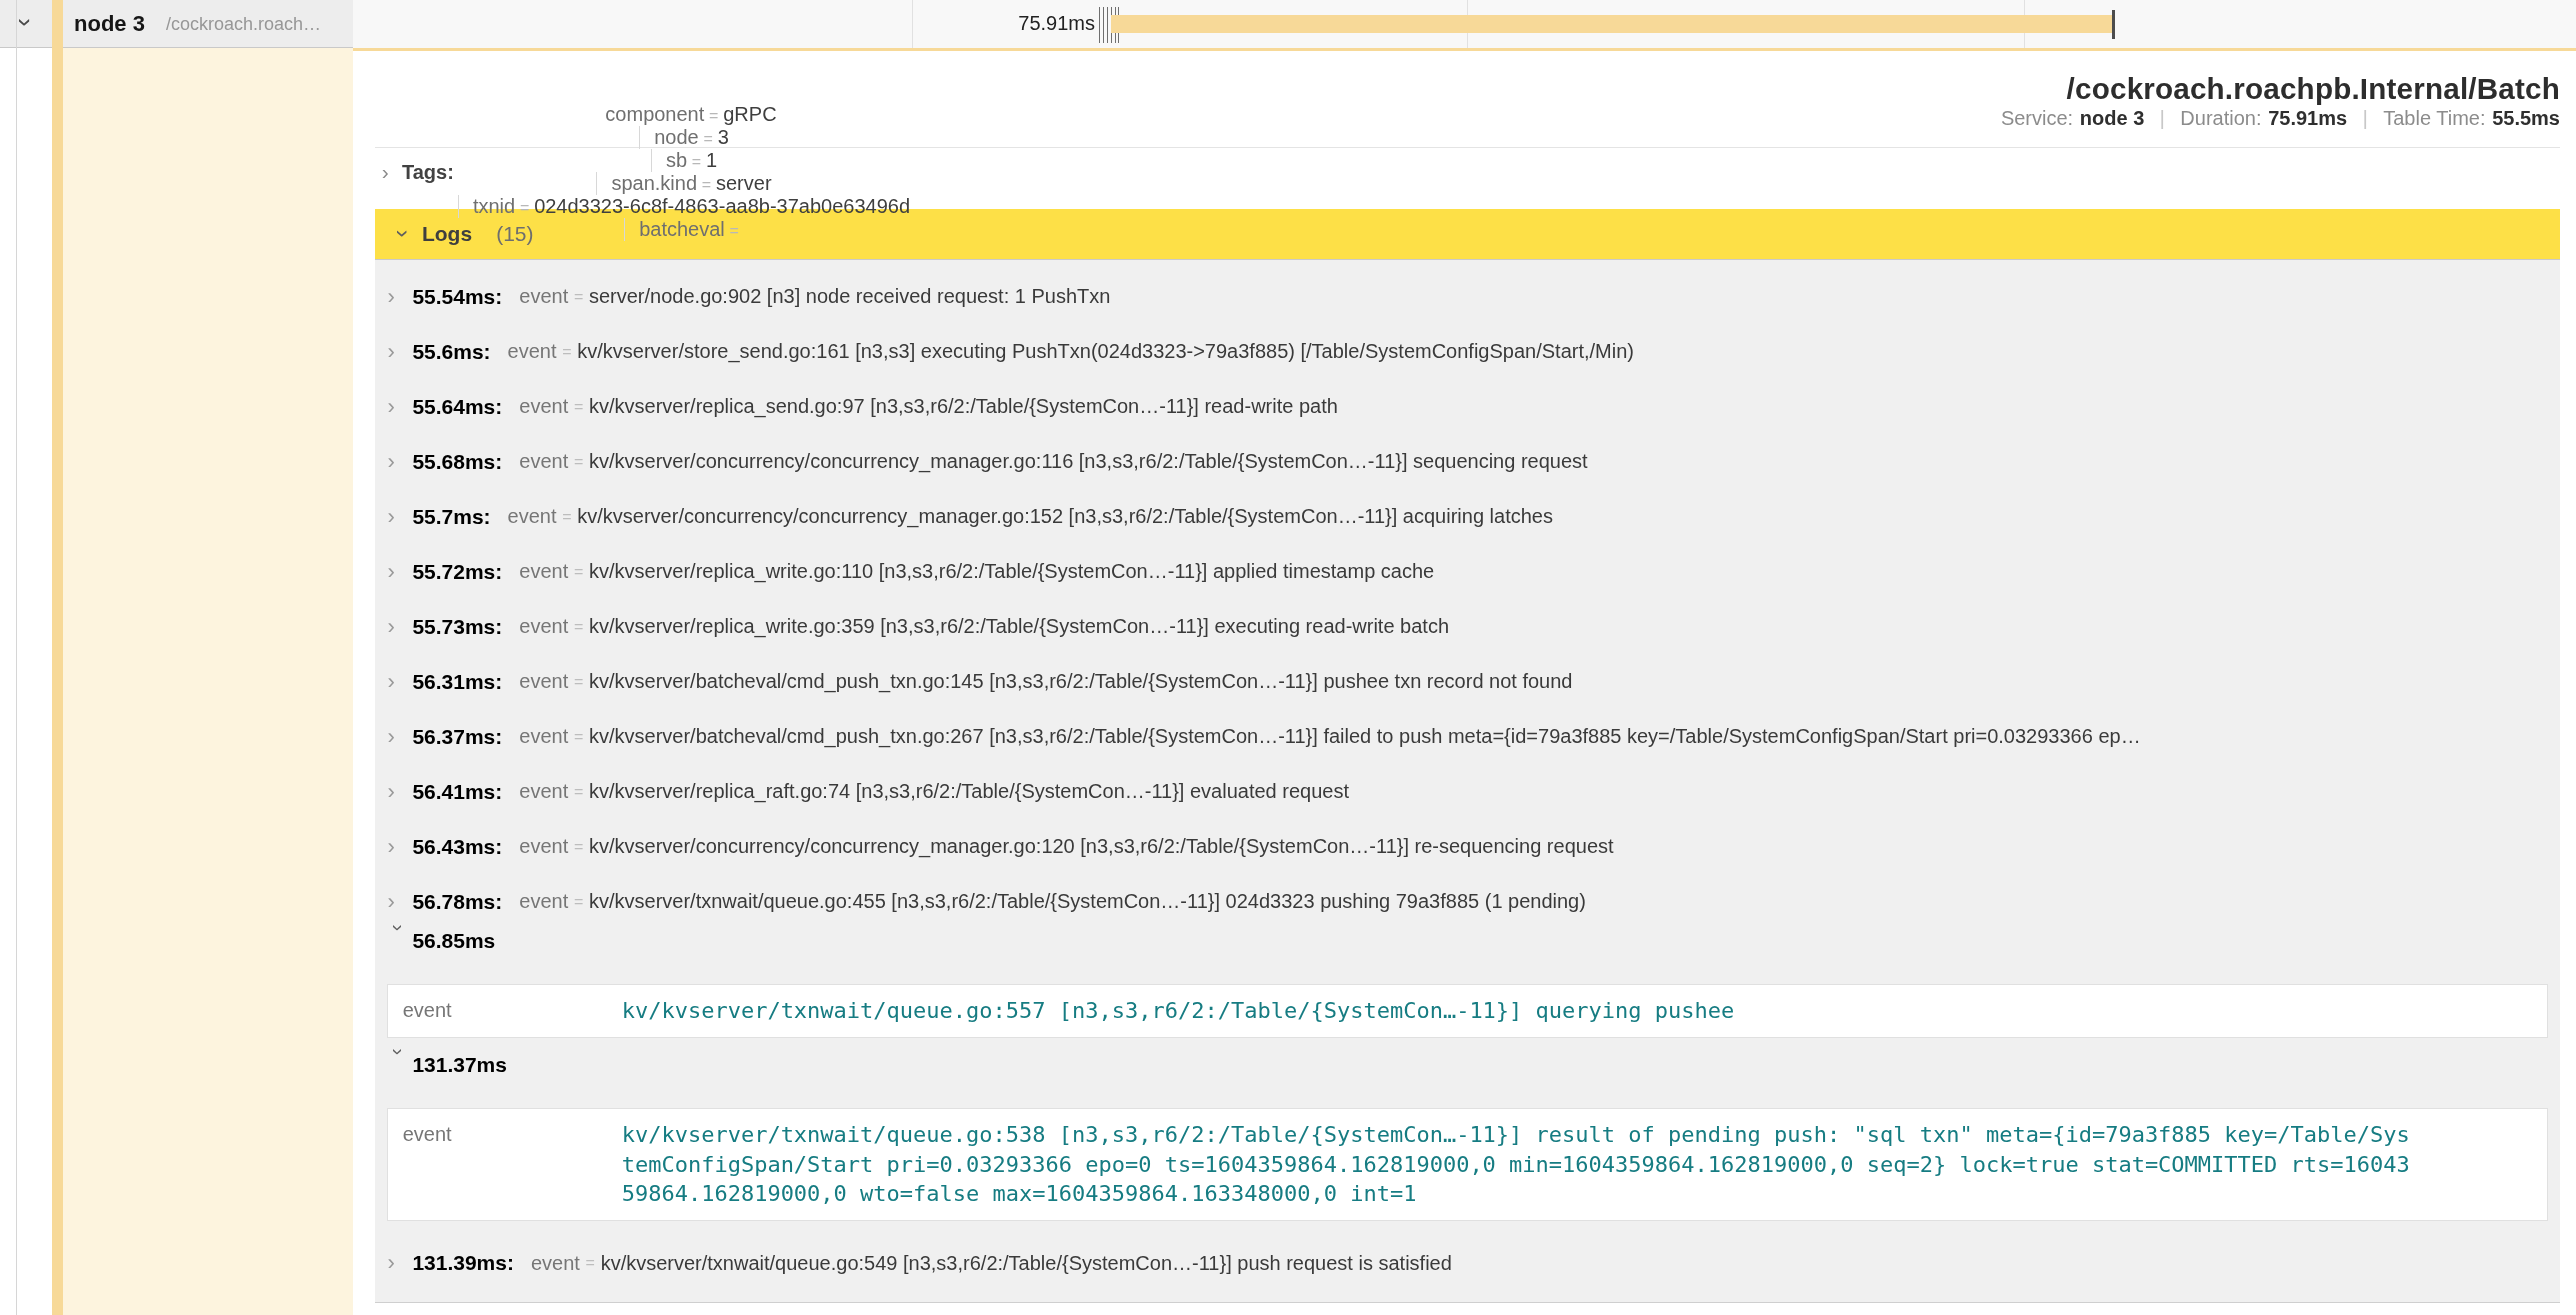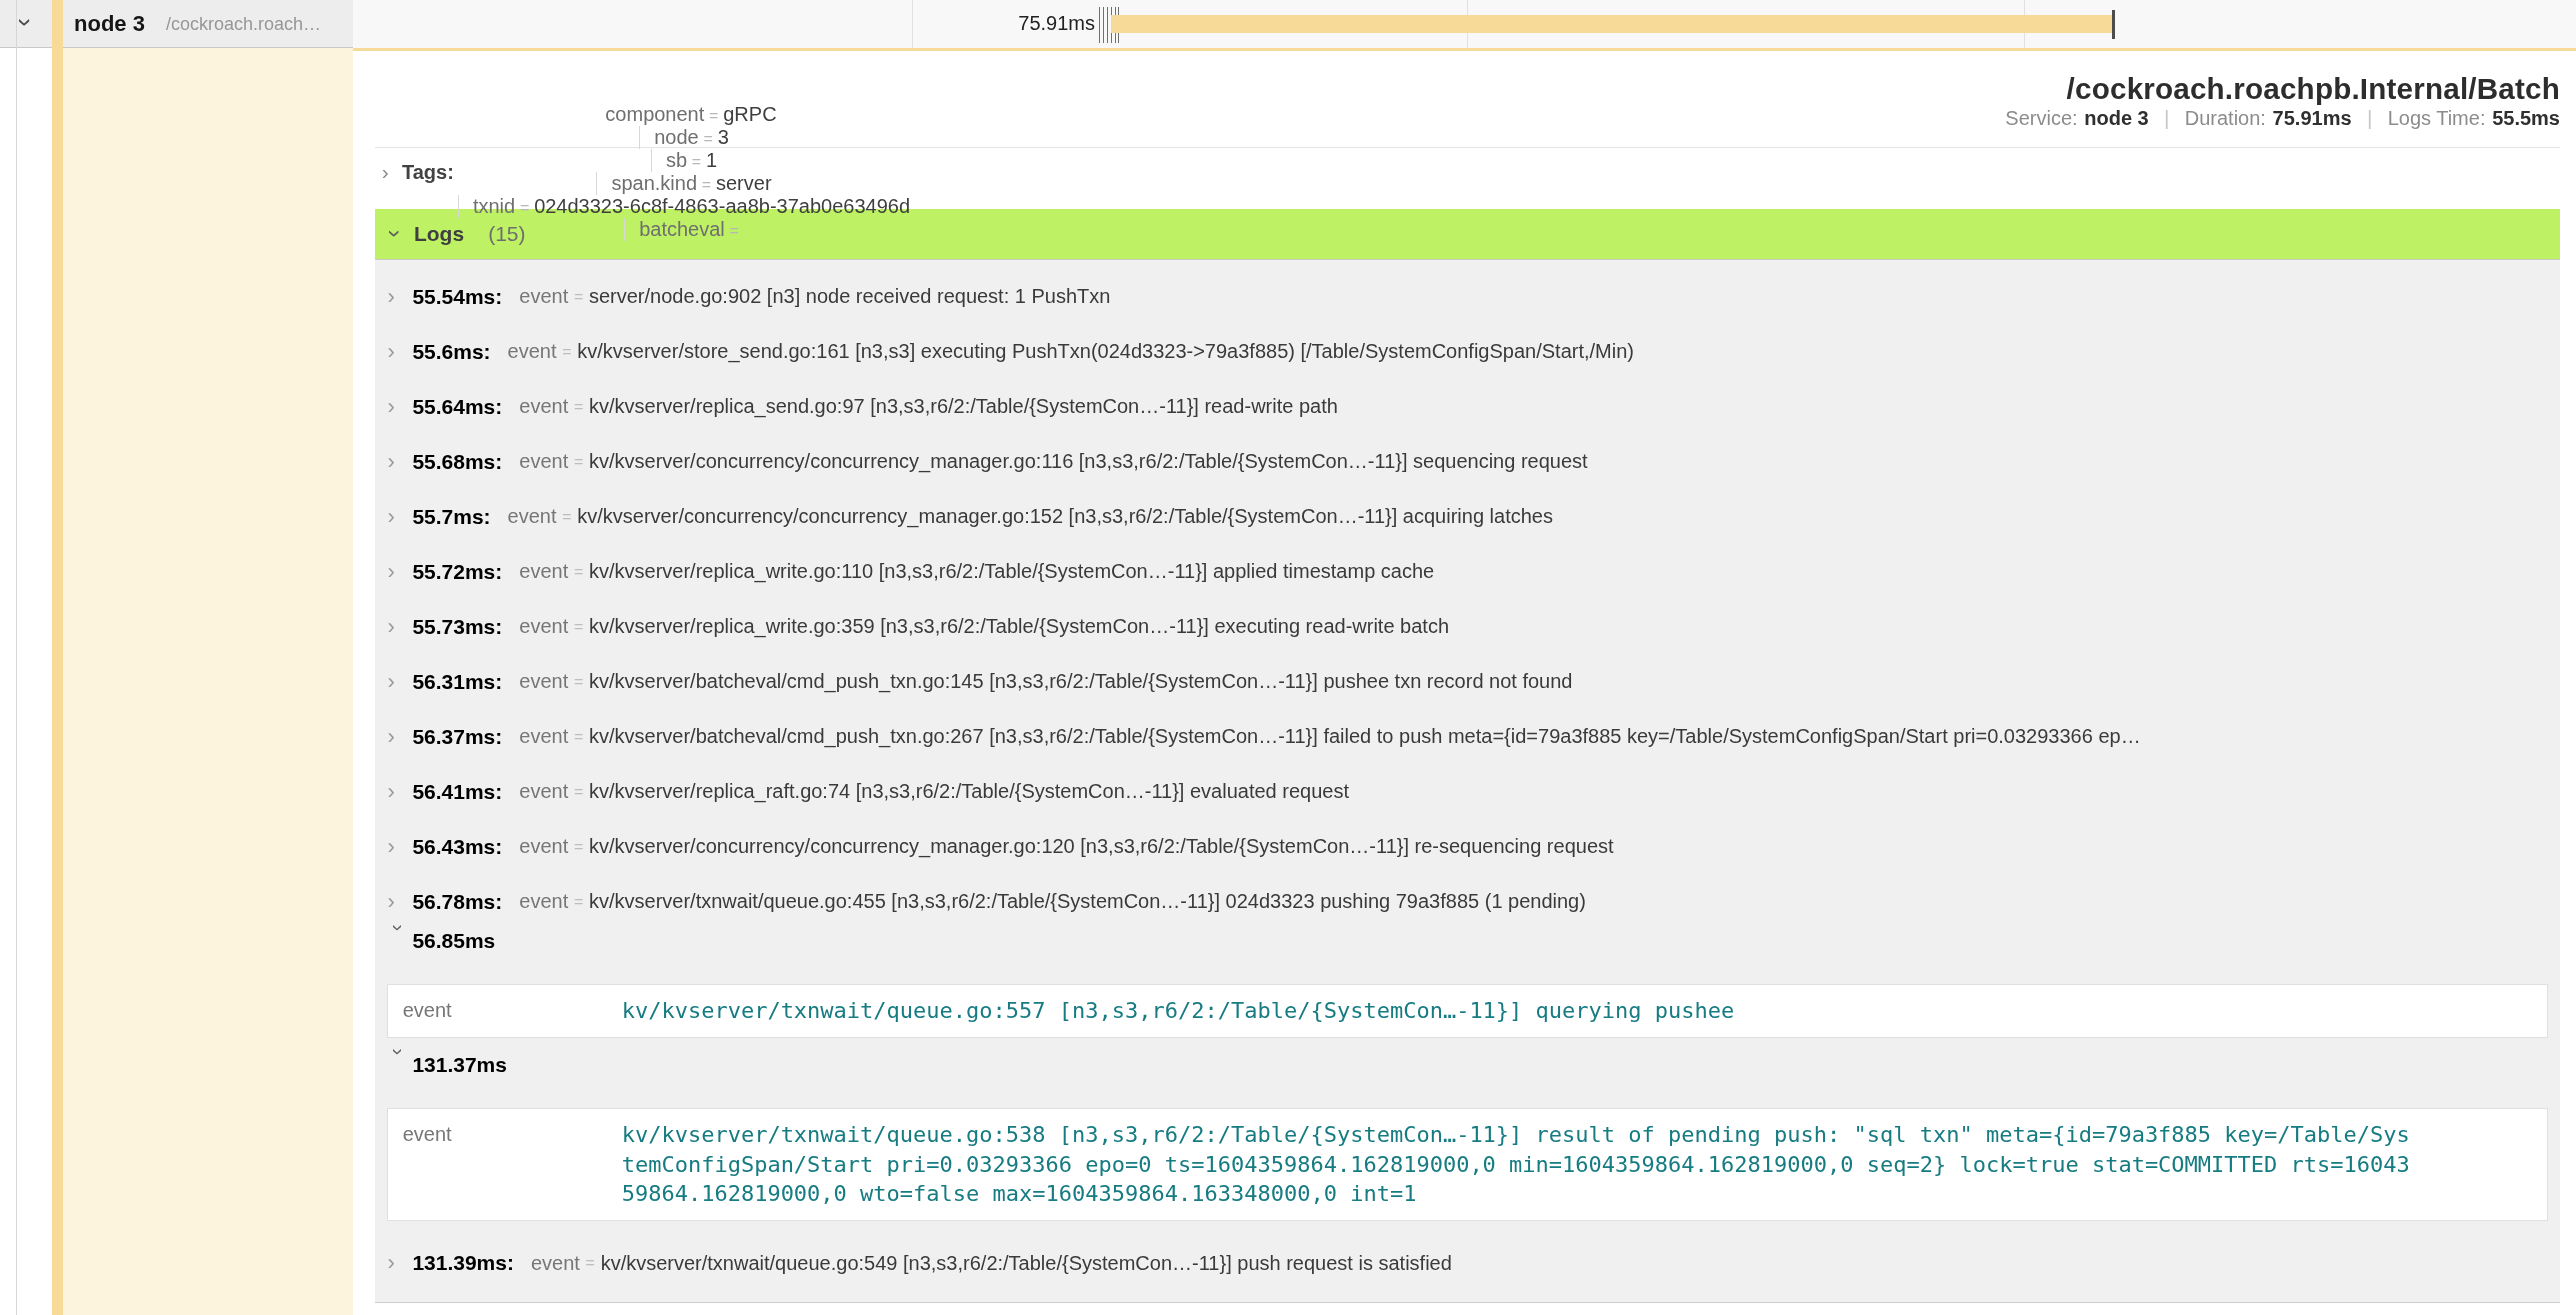--- a/index.html
+++ b/index.html
@@ -50,22 +50,22 @@
   .tags-label { font-weight:bold; color:#424242; margin-right:3.8px; }
   .tags-list { display:flex; list-style:none; align-items:center;flex-direction:column; }
   .tags-list li { padding:0 14.3px; white-space:nowrap; }
   .tags-list li + li { border-left:1px solid #d8d8d8; }
   .tag-k { color:#6f6f6f; }
   .tag-eq { color:#b8b8b8; font-size:16px; margin:0 4.8px; }
   .tag-v { color:#3f3f3f; }
 
   
   .logs { margin-top:12.4px; border-bottom:1px solid #cfcfcf; }
-  .logs-header { display:flex; align-items:center; height:51px; background:#bef264;
-                 border-bottom:1px solid #c9c9c9; padding-left:16px; }
+  .logs-header { display:flex; align-items:center; height:51px; background:#fde047;
+                 border-bottom:1px solid #c9c9c9; padding-left:24px; }
   .logs-header .chev { color:#5f5f5f; font-size:23px; line-height:17px; transform:rotate(90deg); margin-right:15.3px; }
   .logs-title { font-size:21px; font-weight:bold; color:#3f3f3f; }
   .logs-count { font-size:21px; color:#6e6e6e; margin-left:24px; }
   .logs-body { background:#f0f0f0; padding:9.5px 12.4px 11.4px 12.4px; }
 
   .log-row { display:flex; align-items:center; height:55px; white-space:nowrap; overflow:hidden; }
   .log-row .chev { width:25px; color:#9a9a9a; font-size:22px; flex:none; }
   .log-time { font-size:21px; font-weight:bold; color:#000000; margin-right:17px; flex:none; }
   .log-k { font-size:20px; color:#767676; flex:none; }
   .log-eq { font-size:16px; color:#bdbdbd; margin:0 5.7px; flex:none; }
@@ -120,21 +120,21 @@
 
     <div class="d-head">
       <div class="d-title">/cockroach.roachpb.Internal/Batch</div>
       <div class="d-stats">
         <span class="lbl">Service:</span>
         <span class="val">node 3</span>
         <span class="sep">|</span>
         <span class="lbl">Duration:</span>
         <span class="val">75.91ms</span>
         <span class="sep">|</span>
-        <span class="lbl">Logs Time:</span>
+        <span class="lbl">Table Time:</span>
         <span class="val">55.5ms</span>
       </div>
     </div>
     <div class="d-divider"></div>
 
     <div class="tags-row">
       <span class="chev">›</span>
       <span class="tags-label">Tags:</span>
       <ul class="tags-list">
   <li>

